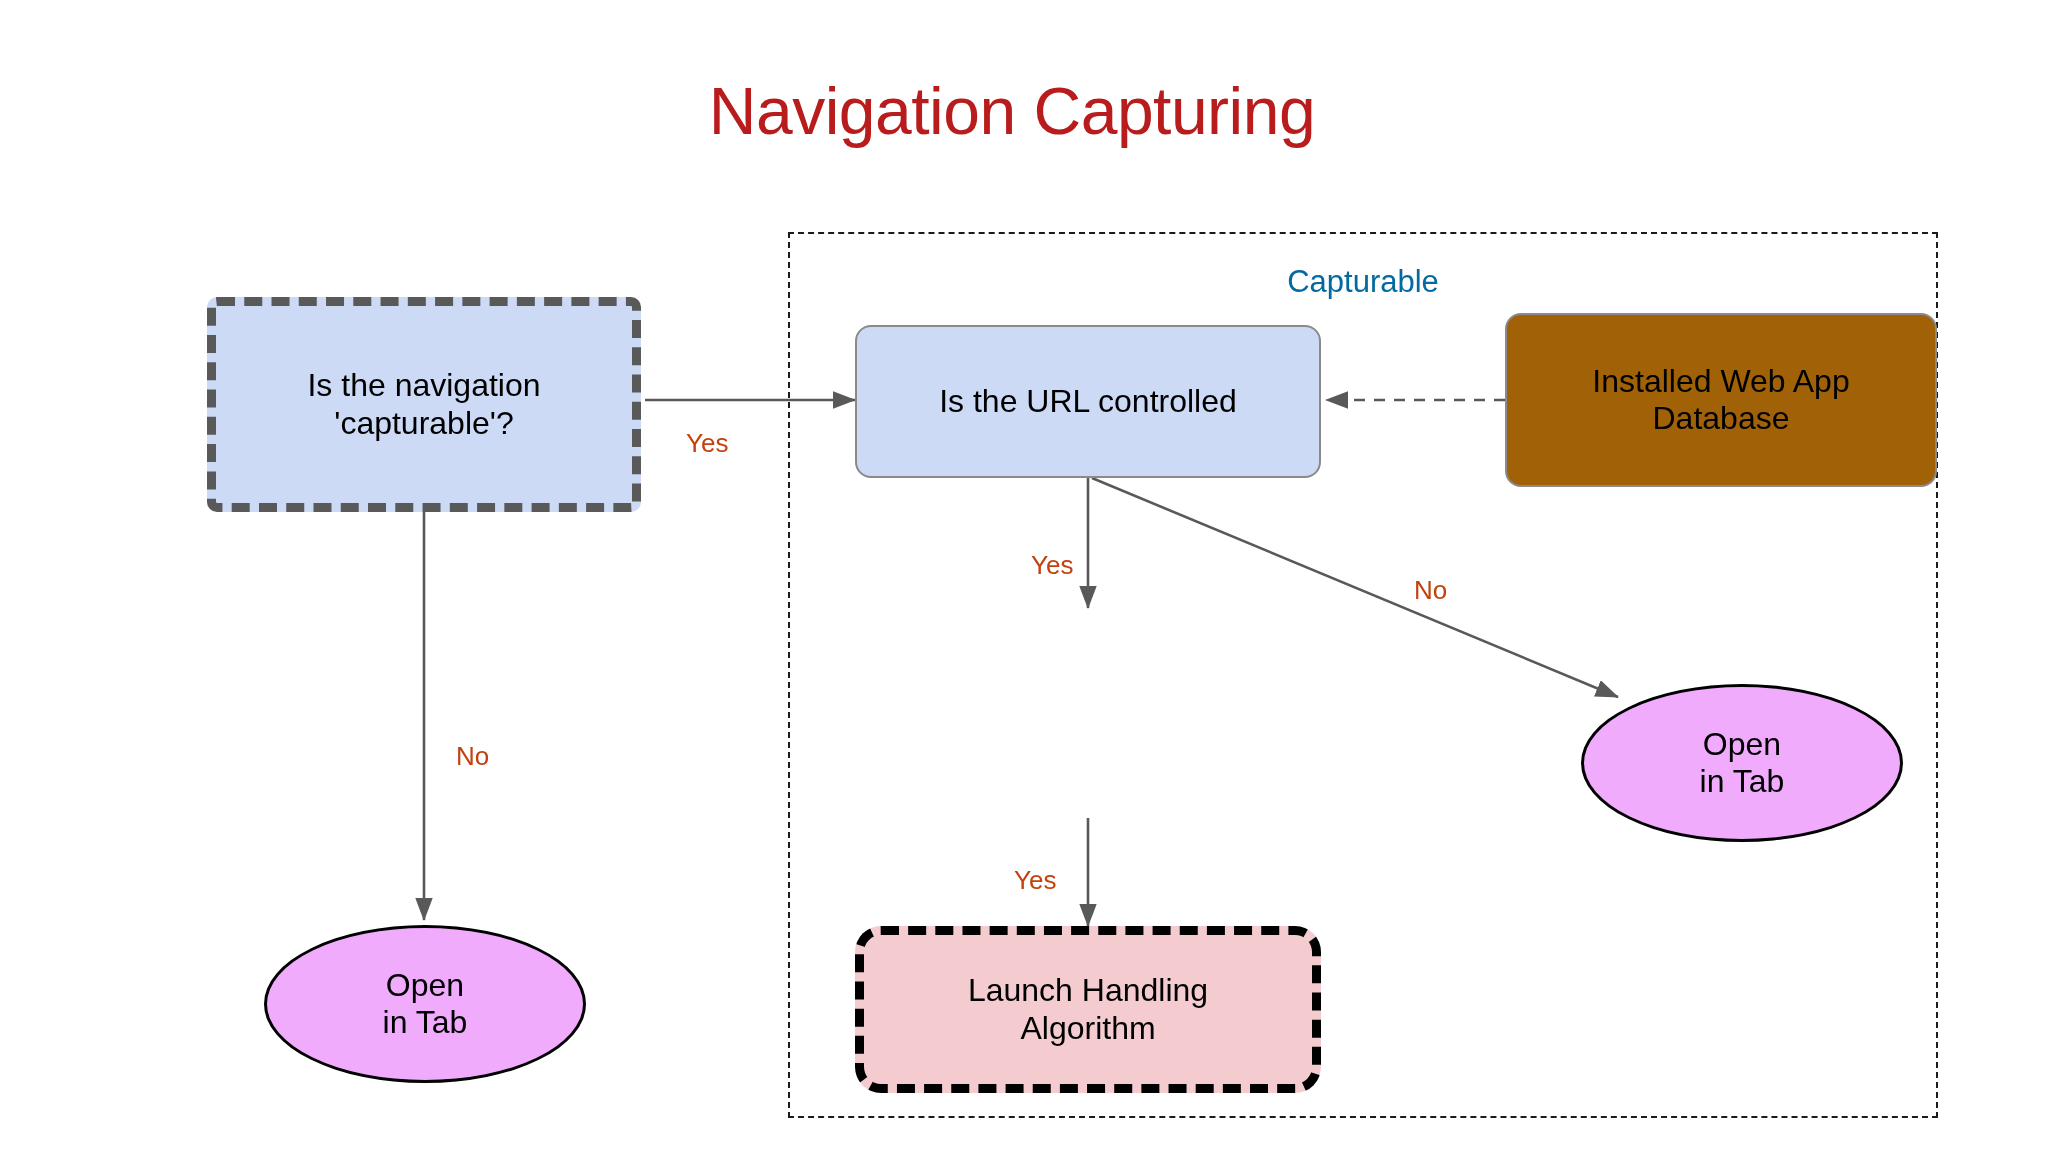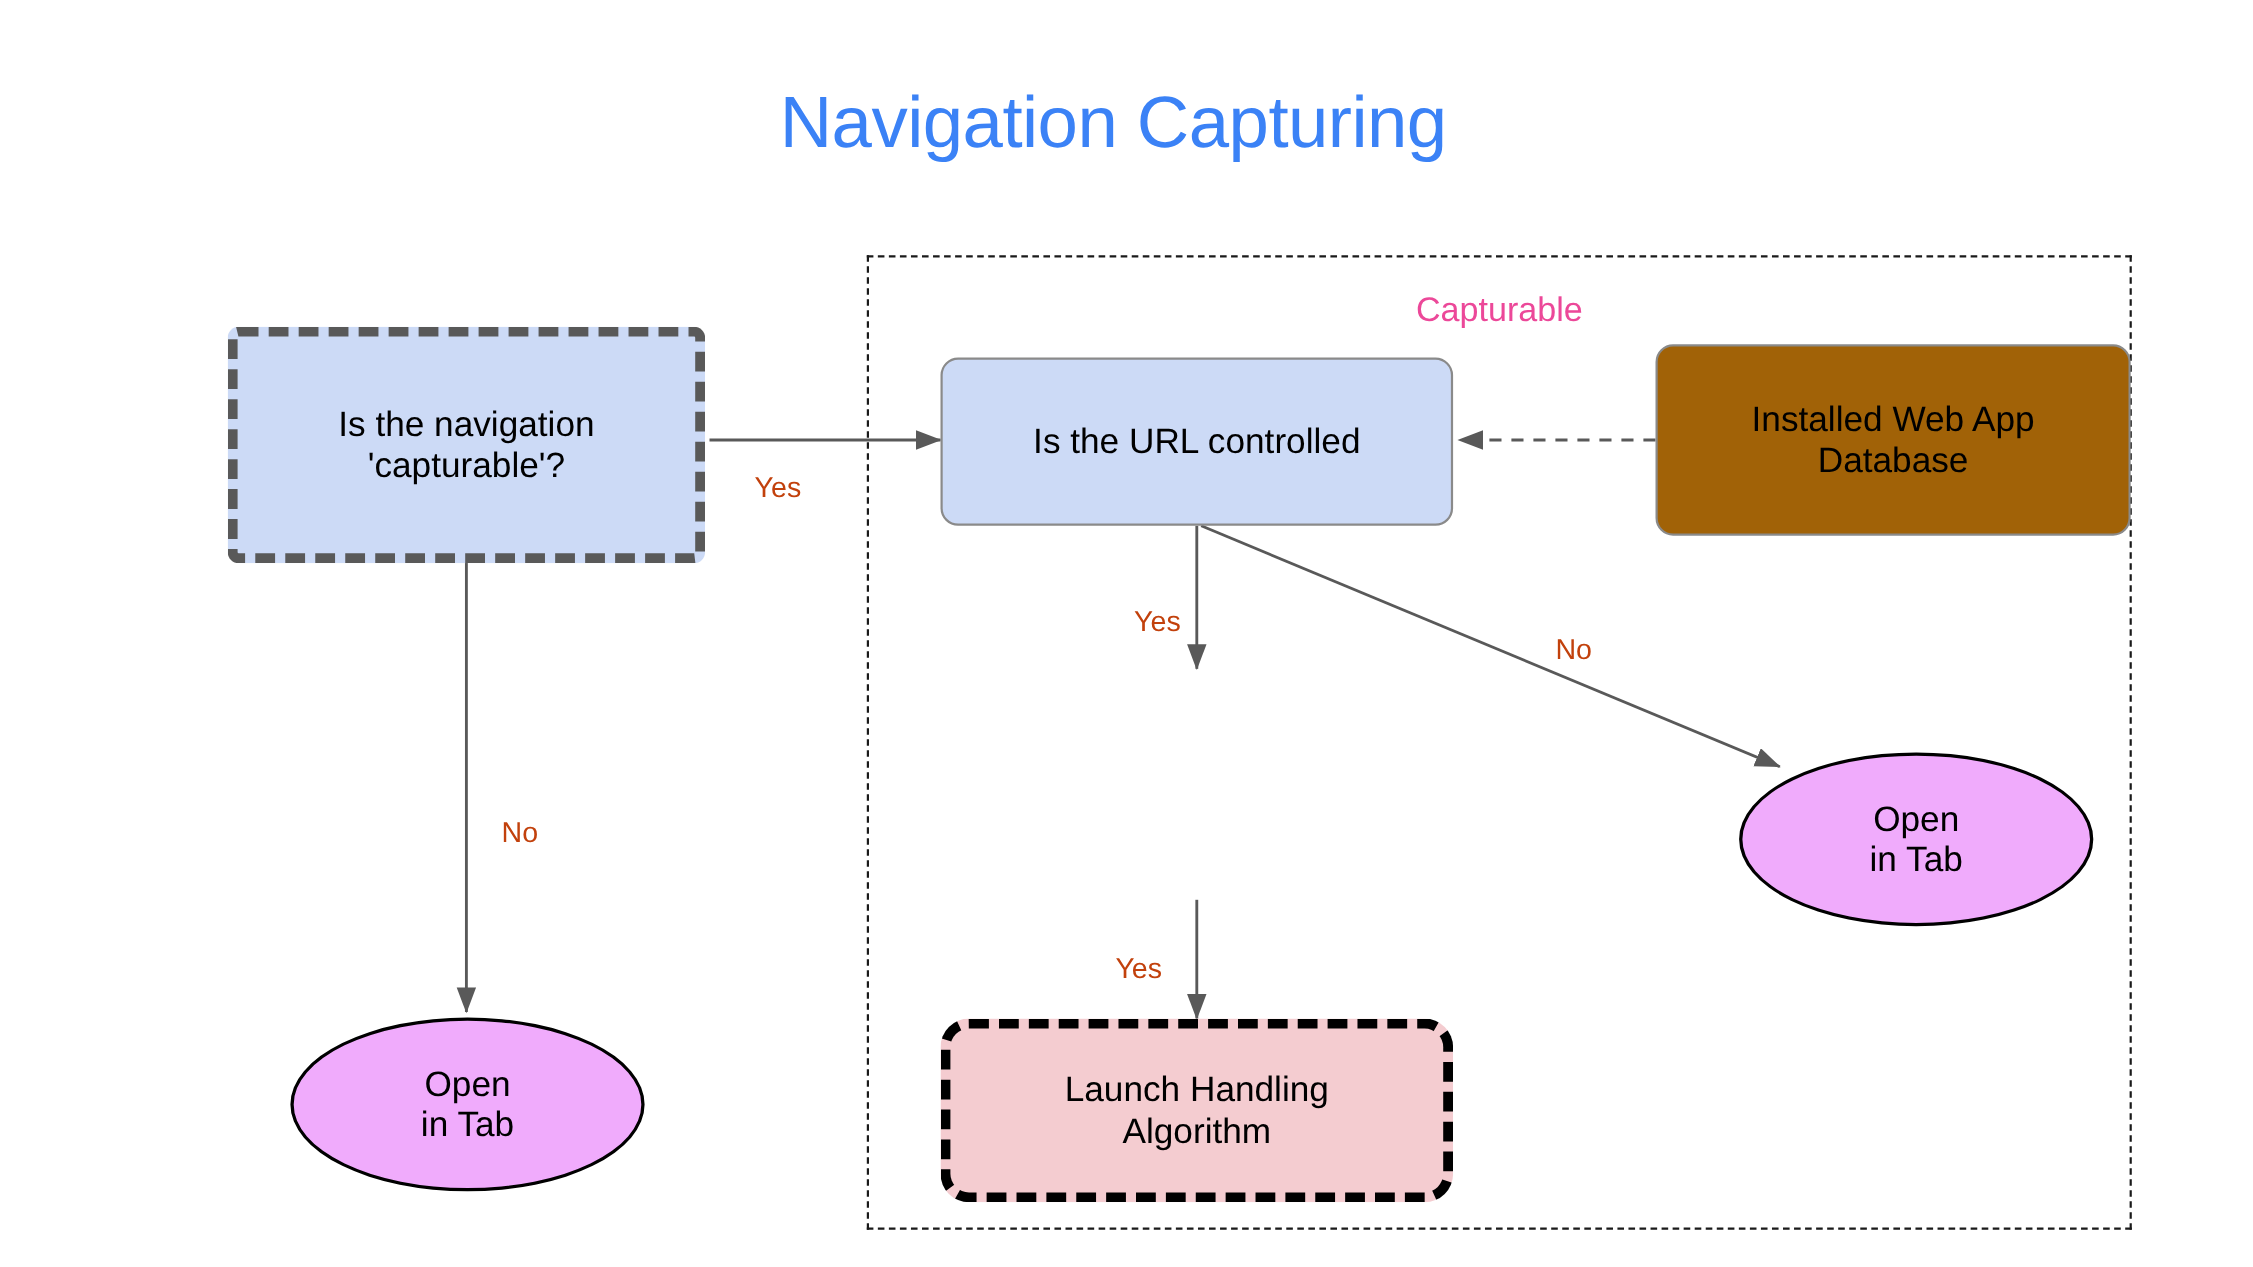--- a/index.html
+++ b/index.html
@@ -27,35 +27,35 @@
   }
 
   .title {
     position: absolute;
     left: 0;
     top: 78px;
     width: 2024px;
     text-align: center;
     font-size: 66px;
     font-weight: 400;
-    color: #3b82f6;
+    color: #b91c1c;
     letter-spacing: -0.5px;
     line-height: 1;
   }
 
   .group-box {
     position: absolute;
     border: 2px dashed #1a1a1a;
     background: transparent;
     box-sizing: border-box;
   }
   .group-label {
     position: absolute;
     text-align: center;
-    color: #ec4899;
+    color: #0369a1;
     font-size: 31px;
     line-height: 1.2;
     white-space: nowrap;
   }
 
   .node {
     position: absolute;
     box-sizing: border-box;
     display: flex;
     align-items: center;

